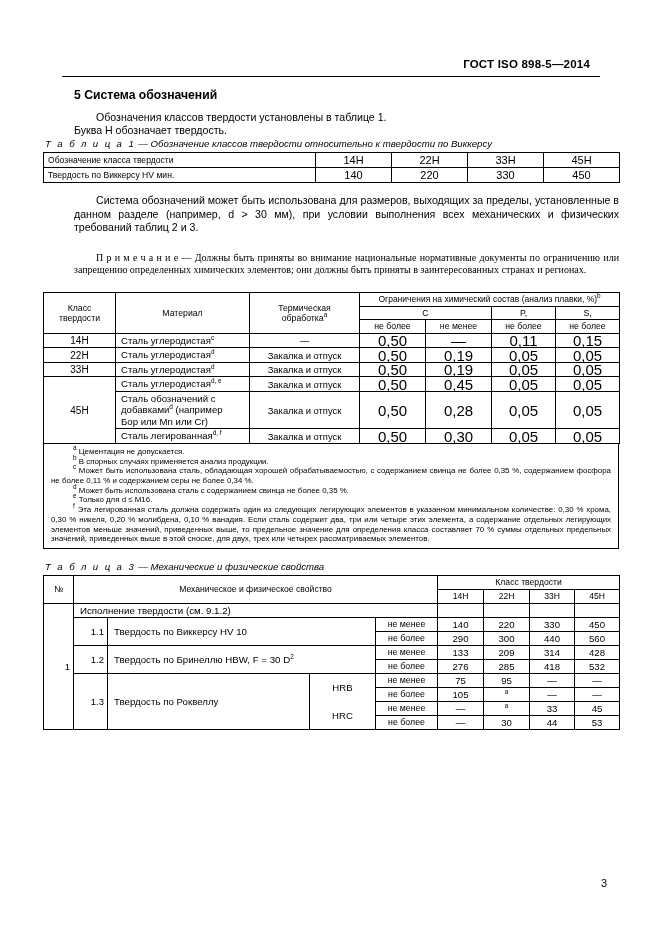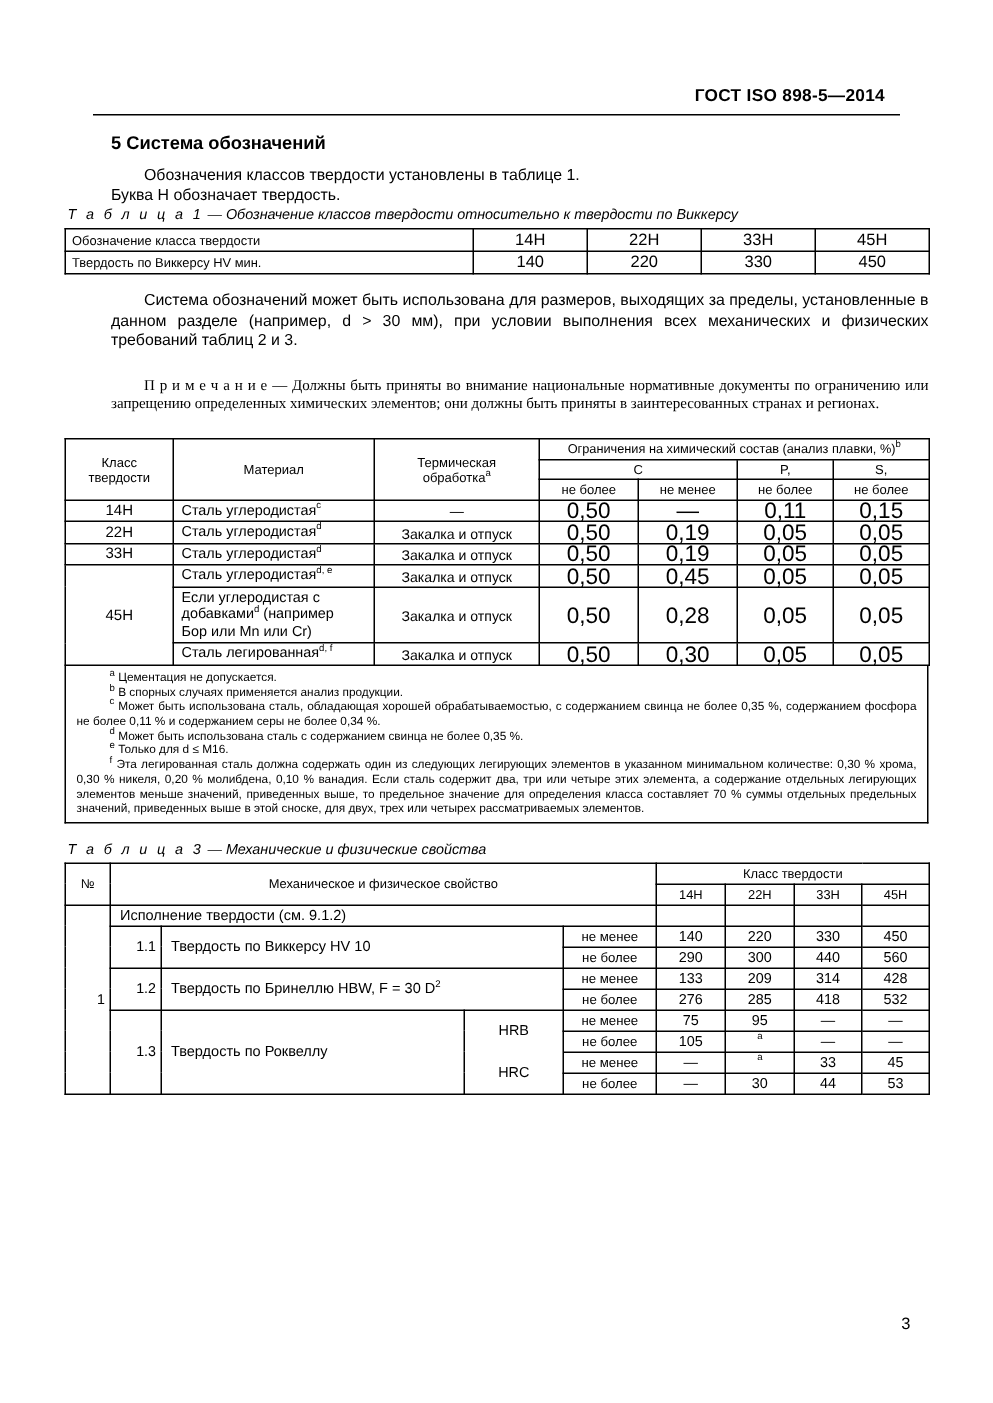--- a/index.html
+++ b/index.html
@@ -277,21 +277,21 @@
           <td class="mat"><span>Сталь углеродистая</span><sup>d, e</sup></td>
           <td class="heat">Закалка и отпуск</td>
           <td class="num">0,50</td>
           <td class="num">0,45</td>
           <td class="num">0,05</td>
           <td class="num">0,05</td>
         </tr>
 
         <tr>
           <td class="mat">
-            <span>Если углеродистая с</span><br>
+            <span>Сталь обозначений с</span><br>
             <span>добавками</span><sup>d</sup><span> (например</span><br>
             <span>Бор или Mn или Cr)</span>
           </td>
           <td class="heat">Закалка и отпуск</td>
           <td class="num">0,50</td>
           <td class="num">0,28</td>
           <td class="num">0,05</td>
           <td class="num">0,05</td>
         </tr>
 

